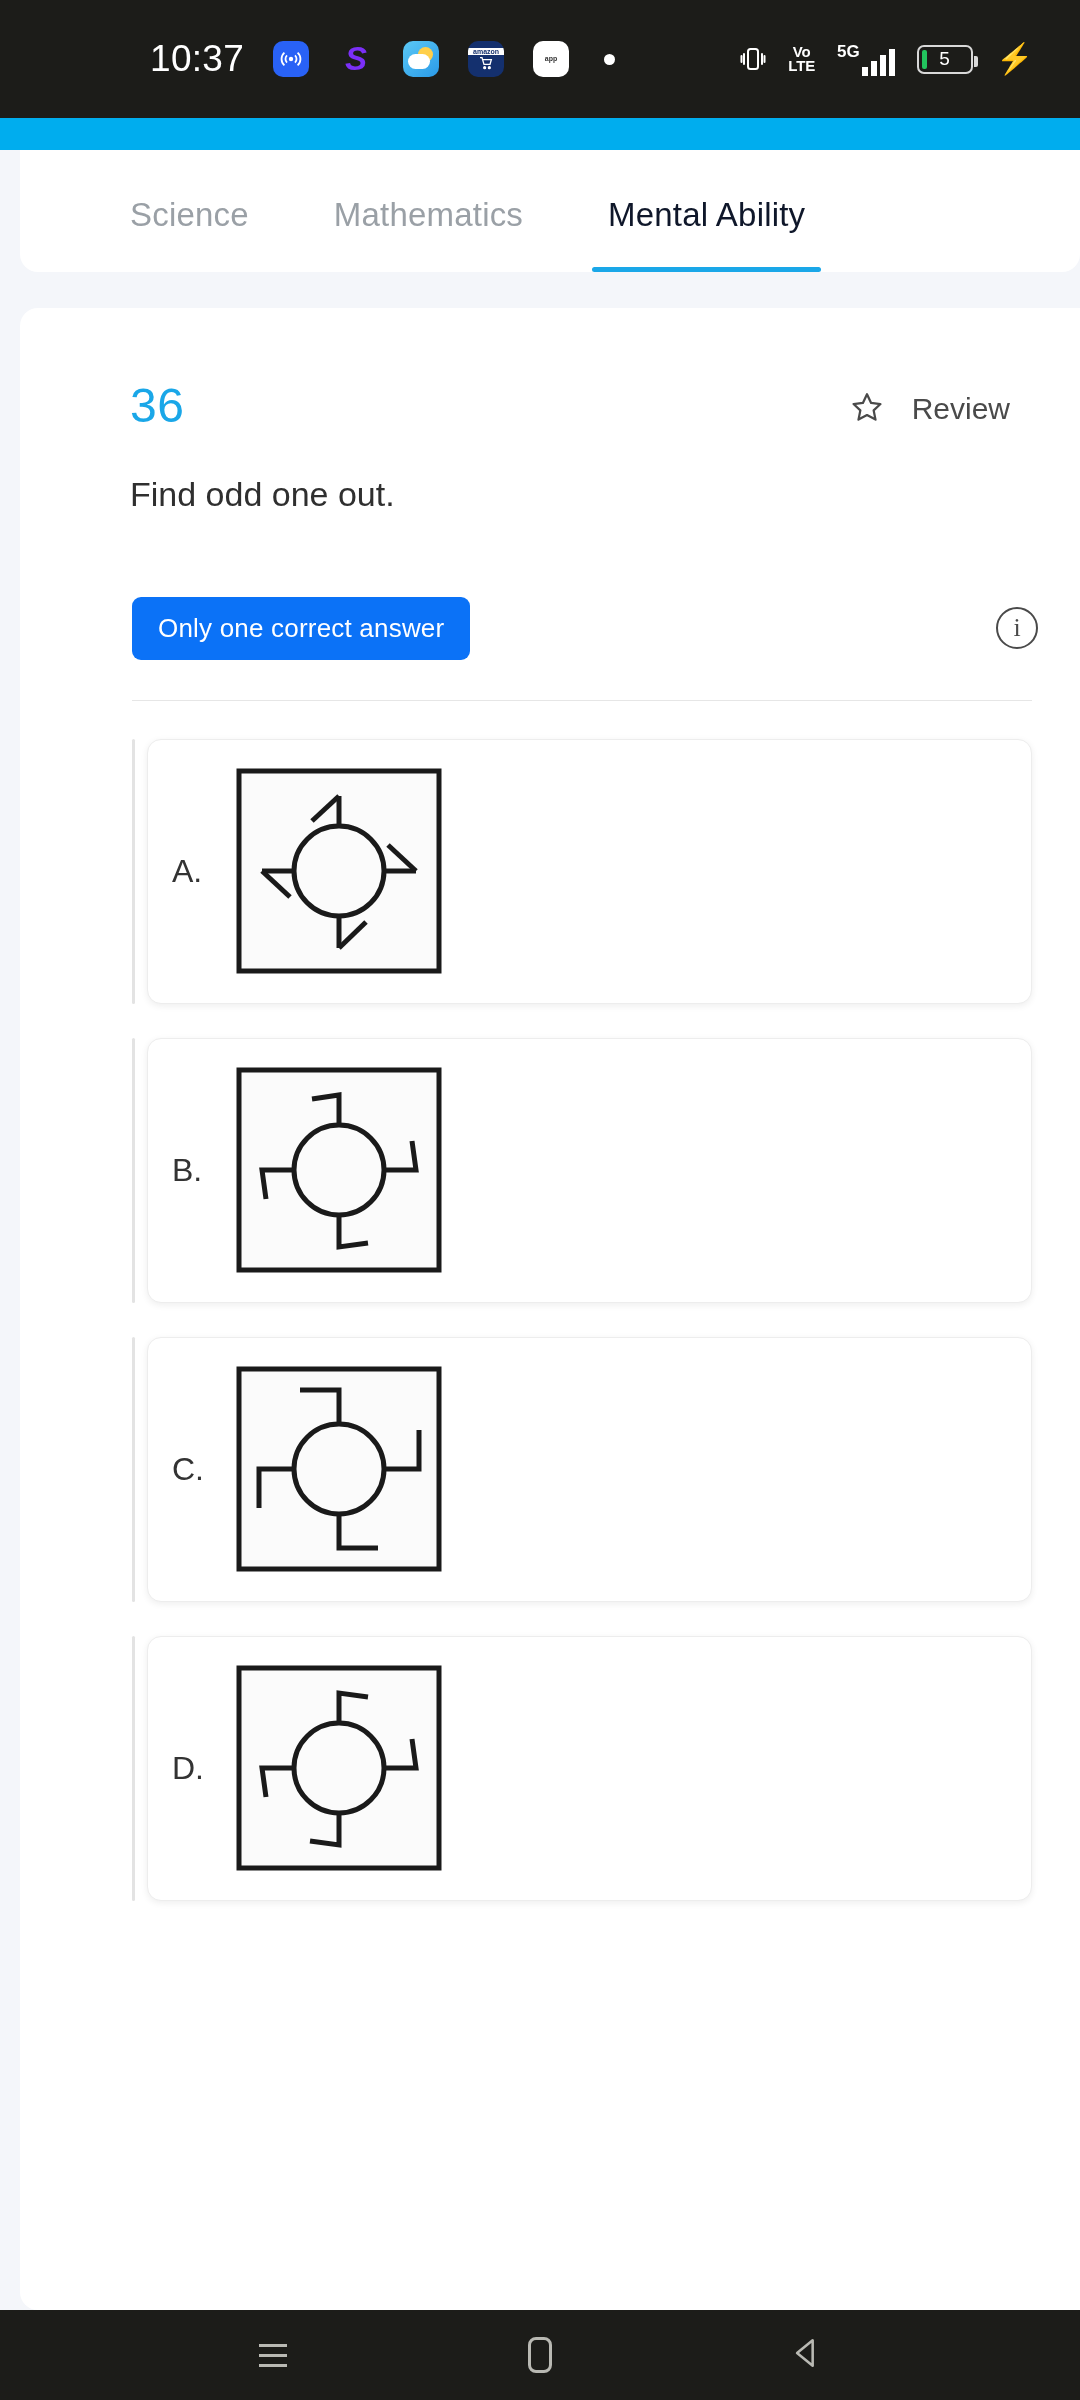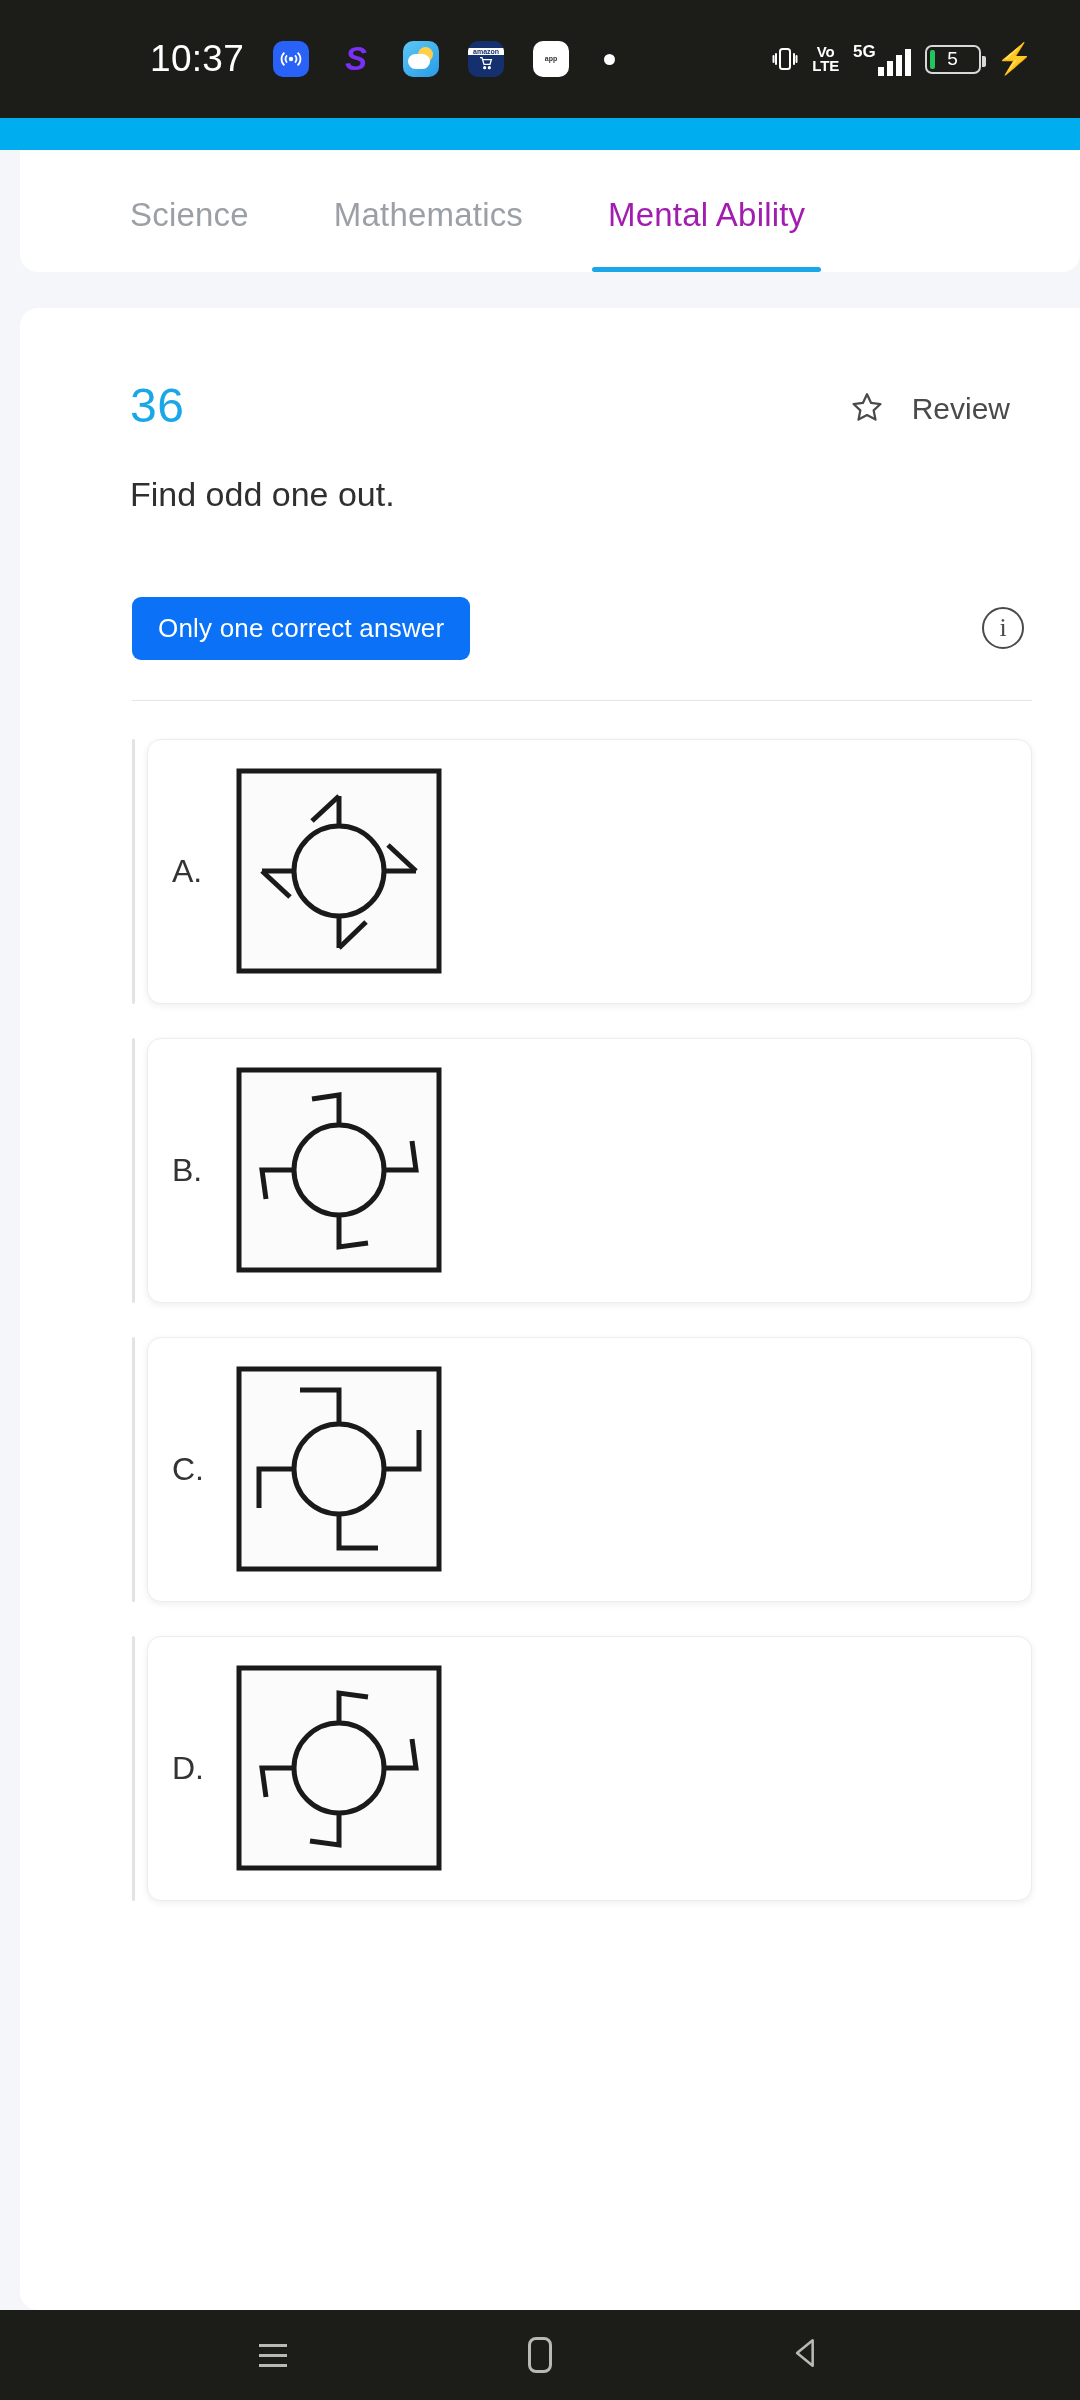--- a/index.html
+++ b/index.html
@@ -61,21 +61,21 @@
   }
   .ni-cart { background: #14306e; color: #fff; font-size: 13px;
              flex-direction: column; line-height: 1; }
   .ni-cart .cart-top { font-size: 7px; background: #fff; color: #14306e;
                        width: 100%; text-align: center; }
   .ni-white { background: #ffffff; color: #333; font-size: 7px;
               text-align: center; line-height: 1.1; padding: 3px; }
   .notif-dot { width: 11px; height: 11px; border-radius: 50%;
                background: #ffffff; margin-left: 6px; }
 
-  .status-right { display: flex; align-items: center; gap: 14px; }
+  .status-right { display: flex; align-items: center; gap: 22px; }
   .sr-icon { color: #ffffff; display: flex; align-items: center; }
   .volte { color: #fff; font-size: 15px; line-height: 0.95; text-align: center;
            font-weight: 700; letter-spacing: -0.2px; }
   .net-wrap { display: flex; align-items: flex-end; gap: 2px; }
   .net-label { color: #fff; font-size: 17px; font-weight: 700;
                margin-bottom: 14px; }
   .bars { display: flex; align-items: flex-end; gap: 3px; }
   .bars i { display: block; width: 6px; background: #ffffff; }
   .bars i:nth-child(1) { height: 9px; }
   .bars i:nth-child(2) { height: 15px; }
@@ -111,21 +111,21 @@
   }
   .tab {
     font-size: 33px;
     color: #9aa0a6;
     padding: 0 0 38px 0;
     margin-right: 80px;
     position: relative;
     white-space: nowrap;
     letter-spacing: 0.2px;
   }
-  .tab.active { color: #a21caf; }
+  .tab.active { color: #0f172a; }
   .tab.active::after {
     content: "";
     position: absolute;
     left: -16px; right: -16px; bottom: 0;
     height: 5px;
     background: #1aa7e8;
     border-radius: 3px;
   }
 
   
@@ -164,21 +164,21 @@
     padding: 38px 80px 0 110px;
     font-size: 34px;
     color: #2f2f2f;
     line-height: 1.4;
   }
 
   .badge-row {
     display: flex;
     align-items: center;
     justify-content: space-between;
-    padding: 78px 48px 0 112px;
+    padding: 78px 34px 0 112px;
   }
   .badge {
     background: #0b72f7;
     color: #ffffff;
     font-size: 26px;
     padding: 16px 26px;
     border-radius: 9px;
     letter-spacing: 0.2px;
   }
   .info-icon {

